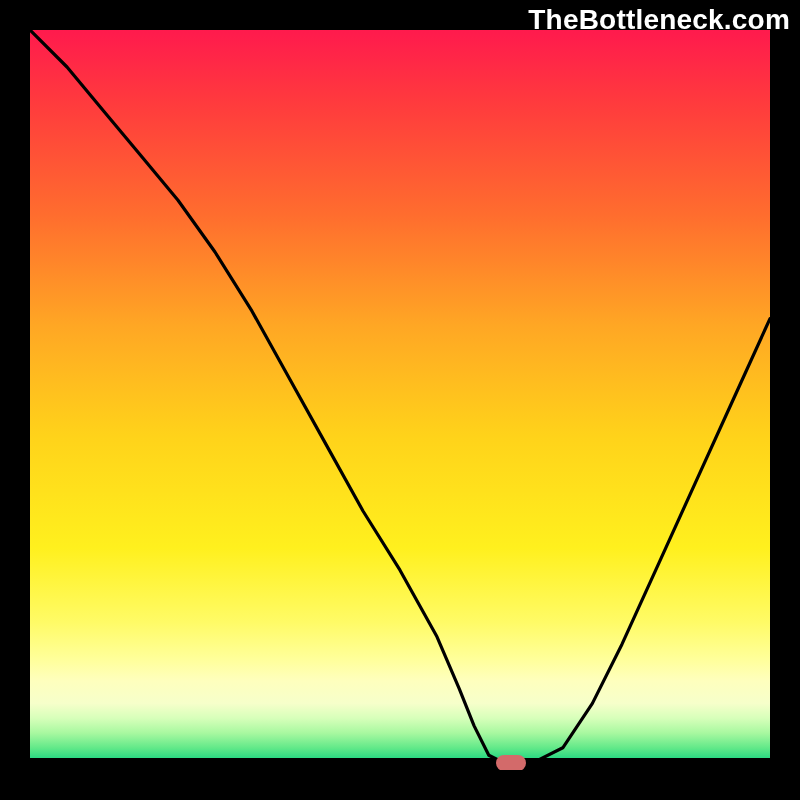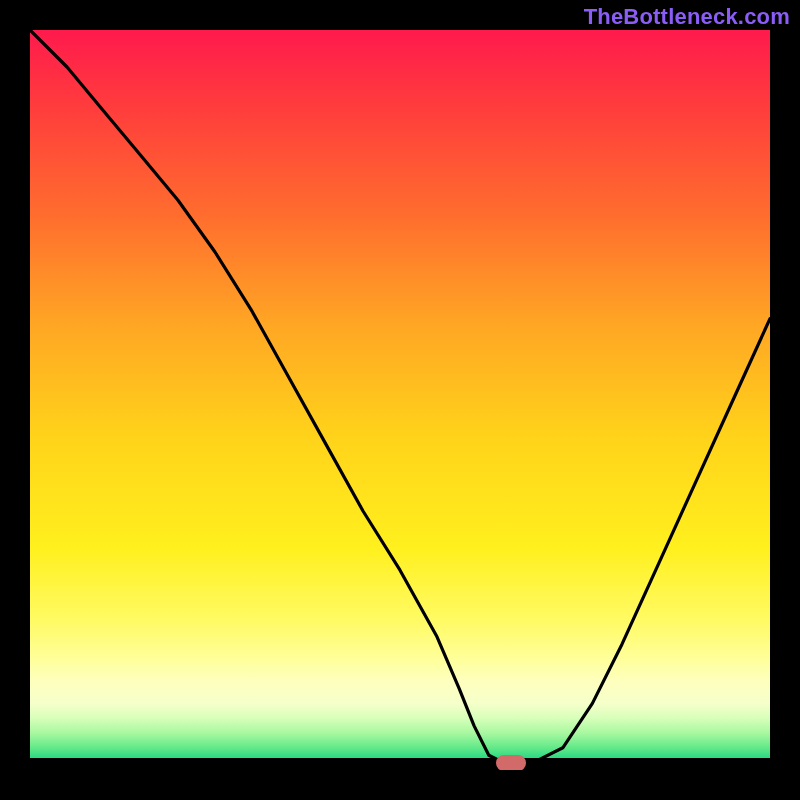--- a/index.html
+++ b/index.html
@@ -14,22 +14,22 @@
   .stage {
     position: relative;
     width: 800px;
     height: 800px;
     background: #000;
   }
   .watermark {
     position: absolute;
     top: 4px;
     right: 10px;
-    color: #8b5cf6;
-    font-size: 22px;
+    color: #ffffff;
+    font-size: 28px;
     font-weight: 600;
     letter-spacing: 0.2px;
     user-select: none;
     z-index: 5;
   }
   .plot-wrap {
     position: absolute;
     left: 30px;
     top: 30px;
     width: 740px;

